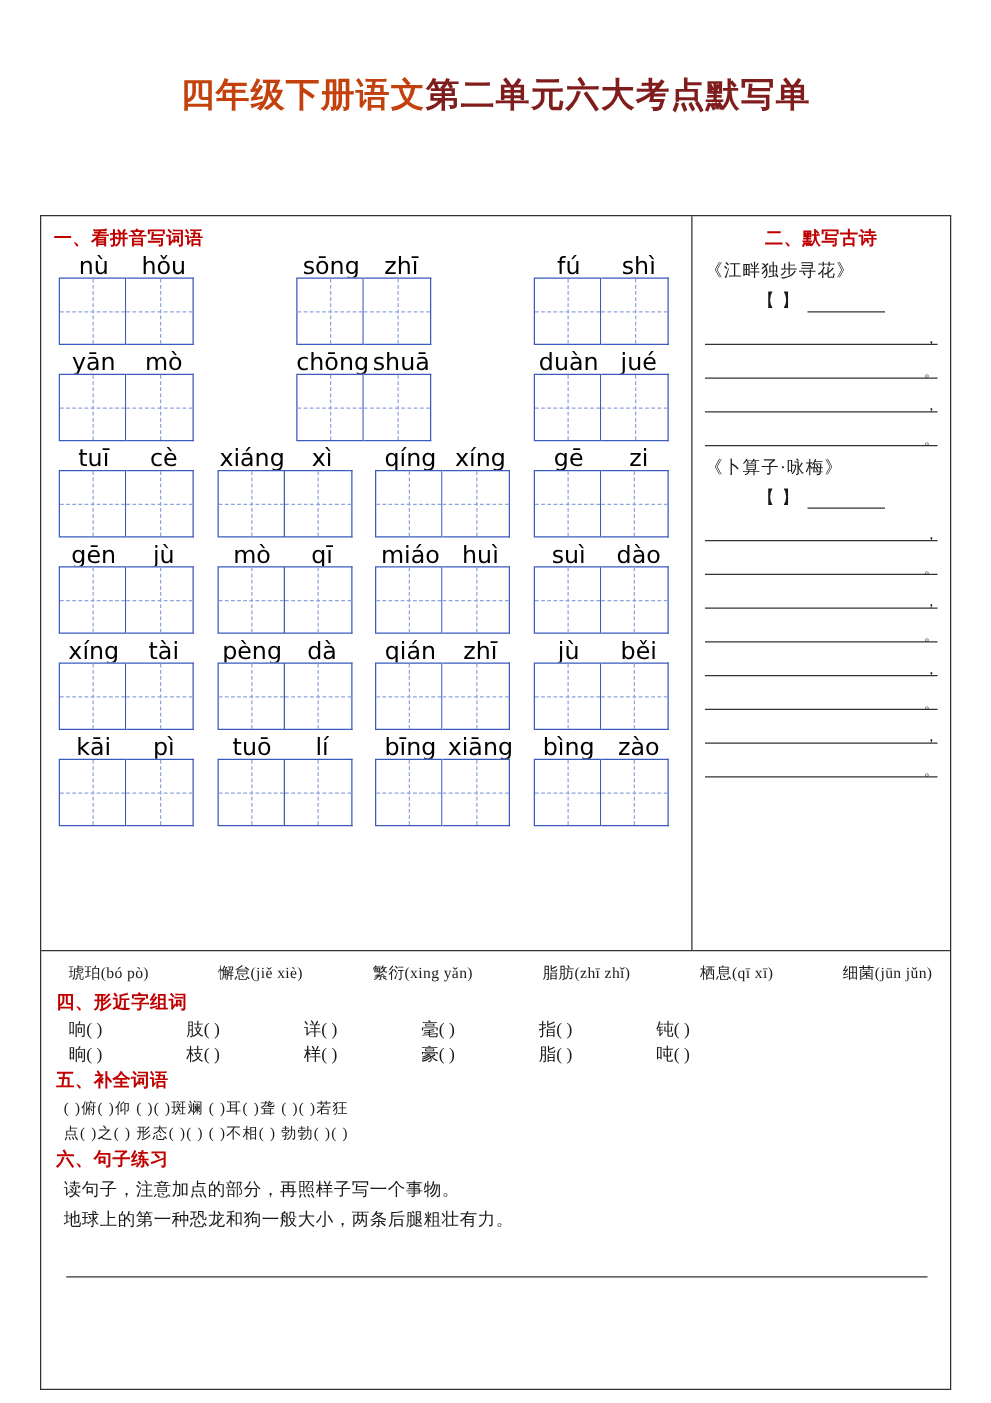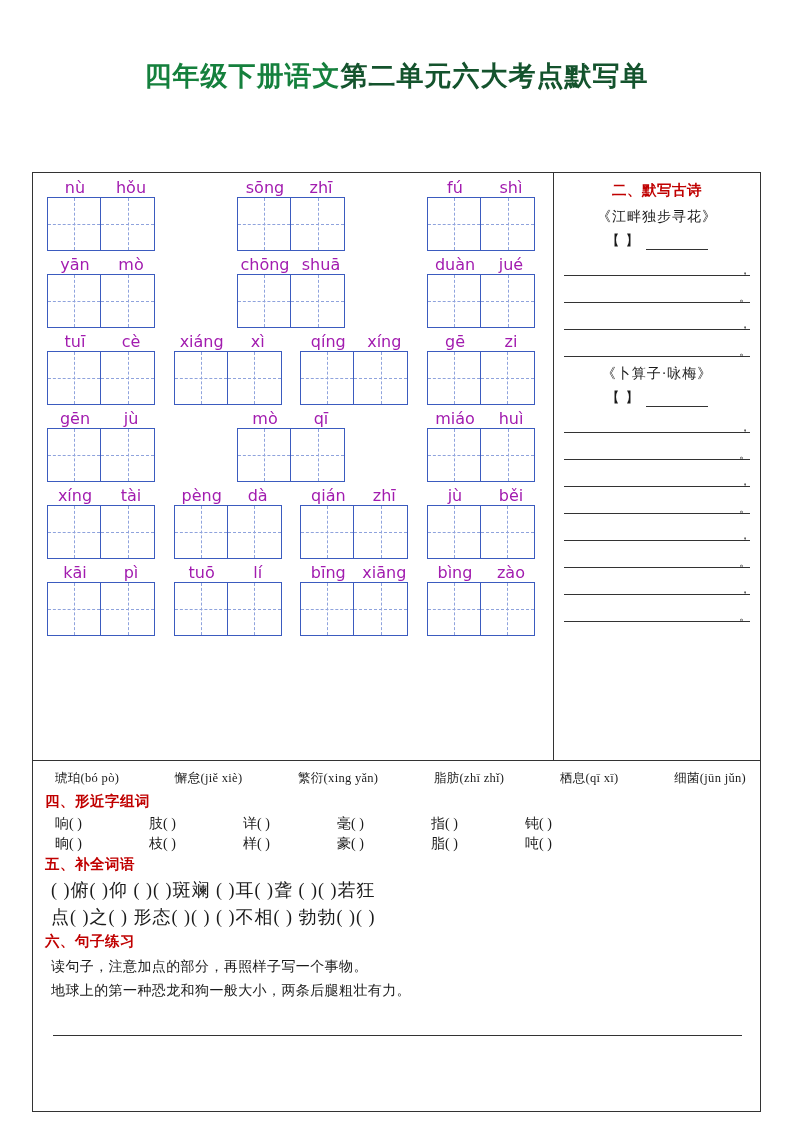--- a/index.html
+++ b/index.html
@@ -25,22 +25,22 @@
   
   .title {
     text-align: center;
     font-size: 27px;
     font-weight: bold;
     letter-spacing: 1px;
     margin-top: 58px;
     margin-bottom: 14px;
     white-space: nowrap;
   }
-  .title .black { color: #15803d; }
-  .title .red { color: #14532d; }
+  .title .black { color: #c2410c; }
+  .title .red { color: #7f1d1d; }
 
   
   .frame {
     position: absolute;
     left: 32px;
     top: 114px;
     width: 729px;
     height: 940px;
     border: 1px solid #333;
     box-sizing: border-box;
@@ -82,24 +82,24 @@
     display: flex;
     justify-content: space-between;
     margin-bottom: 5px;
     padding: 0 6px 0 4px;
   }
   .word-group { width: 112px; }
   .pinyin-line {
     display: flex;
     justify-content: space-around;
     font-family: "DejaVu Sans", sans-serif;
-    font-size: 16px;
+    font-size: 19px;
     height: 18px;
     line-height: 18px;
-    color: #a21caf;
+    color: #000000;
   }
   .pinyin-line span { width: 50%; text-align: center; }
   .grid-pair {
     display: flex;
   }
   .tianzi {
     width: 54px;
     height: 54px;
     box-sizing: border-box;
     border: 1px solid #3b5bbf;
@@ -119,21 +119,20 @@
     border-top: 1px dashed #8fa3dd;
   }
   .tianzi .v {
     position: absolute;
     top: 0; bottom: 0; left: 50%;
     border-left: 1px dashed #8fa3dd;
   }
 
   
   .poem-title {
-    text-align: center;
     font-size: 14px;
     margin: 8px 0 6px 0;
     letter-spacing: 1px;
   }
   .poem-bracket {
     text-align: center;
     font-size: 14px;
     margin-bottom: 2px;
     letter-spacing: 1px;
   }
@@ -187,21 +186,21 @@
     margin: 2px 0;
   }
   .grp-item {
     width: 94px;
     font-size: 14px;
     white-space: nowrap;
   }
 
   .fill-row {
     padding-left: 6px;
-    font-size: 18px;
+    font-size: 12px;
     margin: 3px 0;
     letter-spacing: 1px;
     white-space: nowrap;
   }
 
   .sec6-text {
     font-size: 14px;
     line-height: 24px;
     padding-left: 6px;
     letter-spacing: 0.4px;
@@ -220,20 +219,21 @@
 
   <div class="title">
     <span class="black">四年级下册语文</span><span class="red">第二单元六大考点默写单</span>
   </div>
 
   <div class="frame">
 
     <div class="top-region">
 
       <div class="col-left">
+        <div class="sec-head">一、看拼音写词语</div>
 
         <div class="word-row">
           <div class="word-group">
             <div class="pinyin-line">
               <span>nù</span>
               <span>hǒu</span>
             </div>
             <div class="grid-pair">
               <div class="tianzi">
                   <div class="h"></div>
@@ -427,20 +427,36 @@
               <div class="tianzi">
                   <div class="h"></div>
                   <div class="v"></div>
                 </div>
             </div>
           </div>
           <div class="word-group">
             <div class="pinyin-line">
               <span>miáo</span>
               <span>huì</span>
+            </div>
+            <div class="grid-pair">
+              <div class="tianzi">
+                  <div class="h"></div>
+                  <div class="v"></div>
+                </div>
+              <div class="tianzi">
+                  <div class="h"></div>
+                  <div class="v"></div>
+                </div>
+            </div>
+          </div>
+          <div class="word-group">
+            <div class="pinyin-line">
+              <span>suì</span>
+              <span>dào</span>
             </div>
             <div class="grid-pair">
               <div class="tianzi">
                   <div class="h"></div>
                   <div class="v"></div>
                 </div>
               <div class="tianzi">
                   <div class="h"></div>
                   <div class="v"></div>
                 </div>

